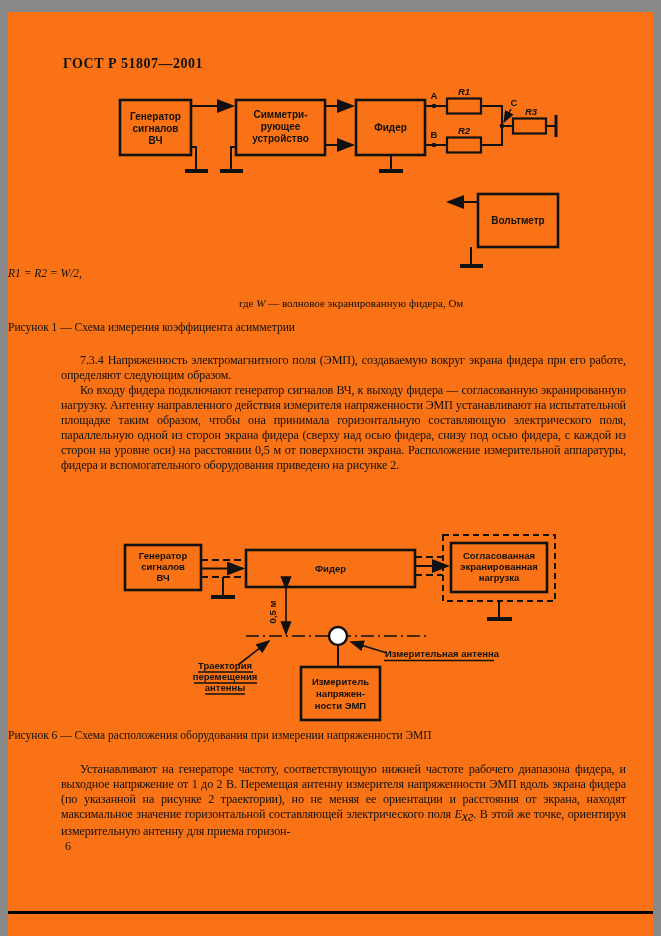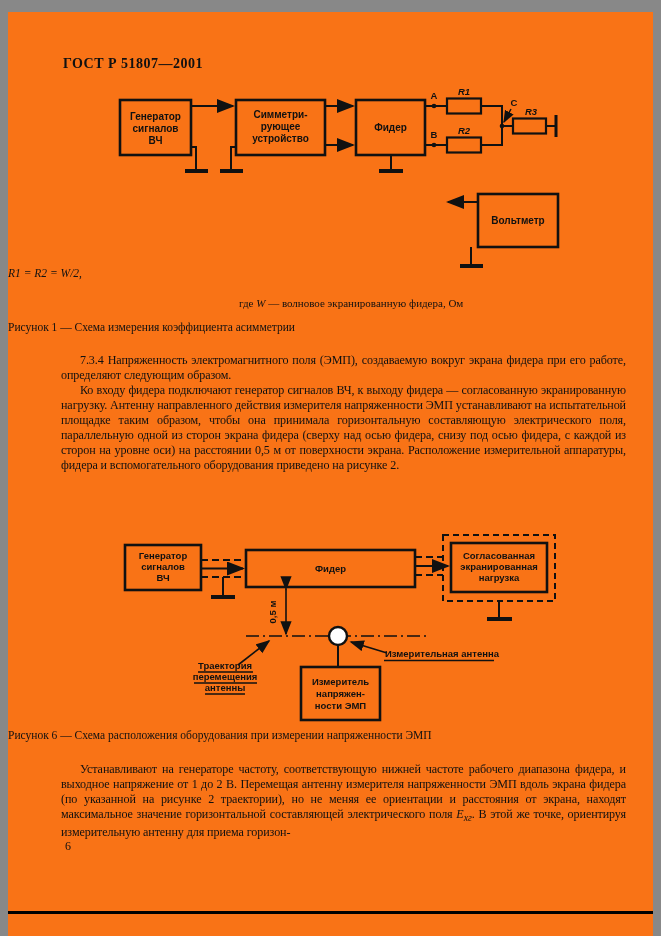--- a/index.html
+++ b/index.html
@@ -31,21 +31,21 @@
   .fig-caption{
     position:absolute;left:0;width:661px;
     font-size:11.5px;font-family:"Liberation Serif",serif;
   }
   .bodytext{
     position:absolute;left:53px;width:565px;
     font-size:12.1px;line-height:15px;text-align:justify;letter-spacing:-0.1px;
   }
   .bodytext p{margin:0;text-indent:19px;}
   .esym{font-style:italic;}
-  .esub{font-size:10px;vertical-align:-3px;font-style:italic;}
+  .esub{font-size:14px;vertical-align:-3px;font-style:italic;}
   .page-number{position:absolute;left:57px;top:827px;font-size:12px;}
   .page-edge{position:absolute;left:0;top:899px;width:661px;height:3px;background:#000;}
 </style>
 </head>
 <body>
 
 <div class="page">
 
   <div class="doc-header">ГОСТ Р 51807—2001</div>
 

